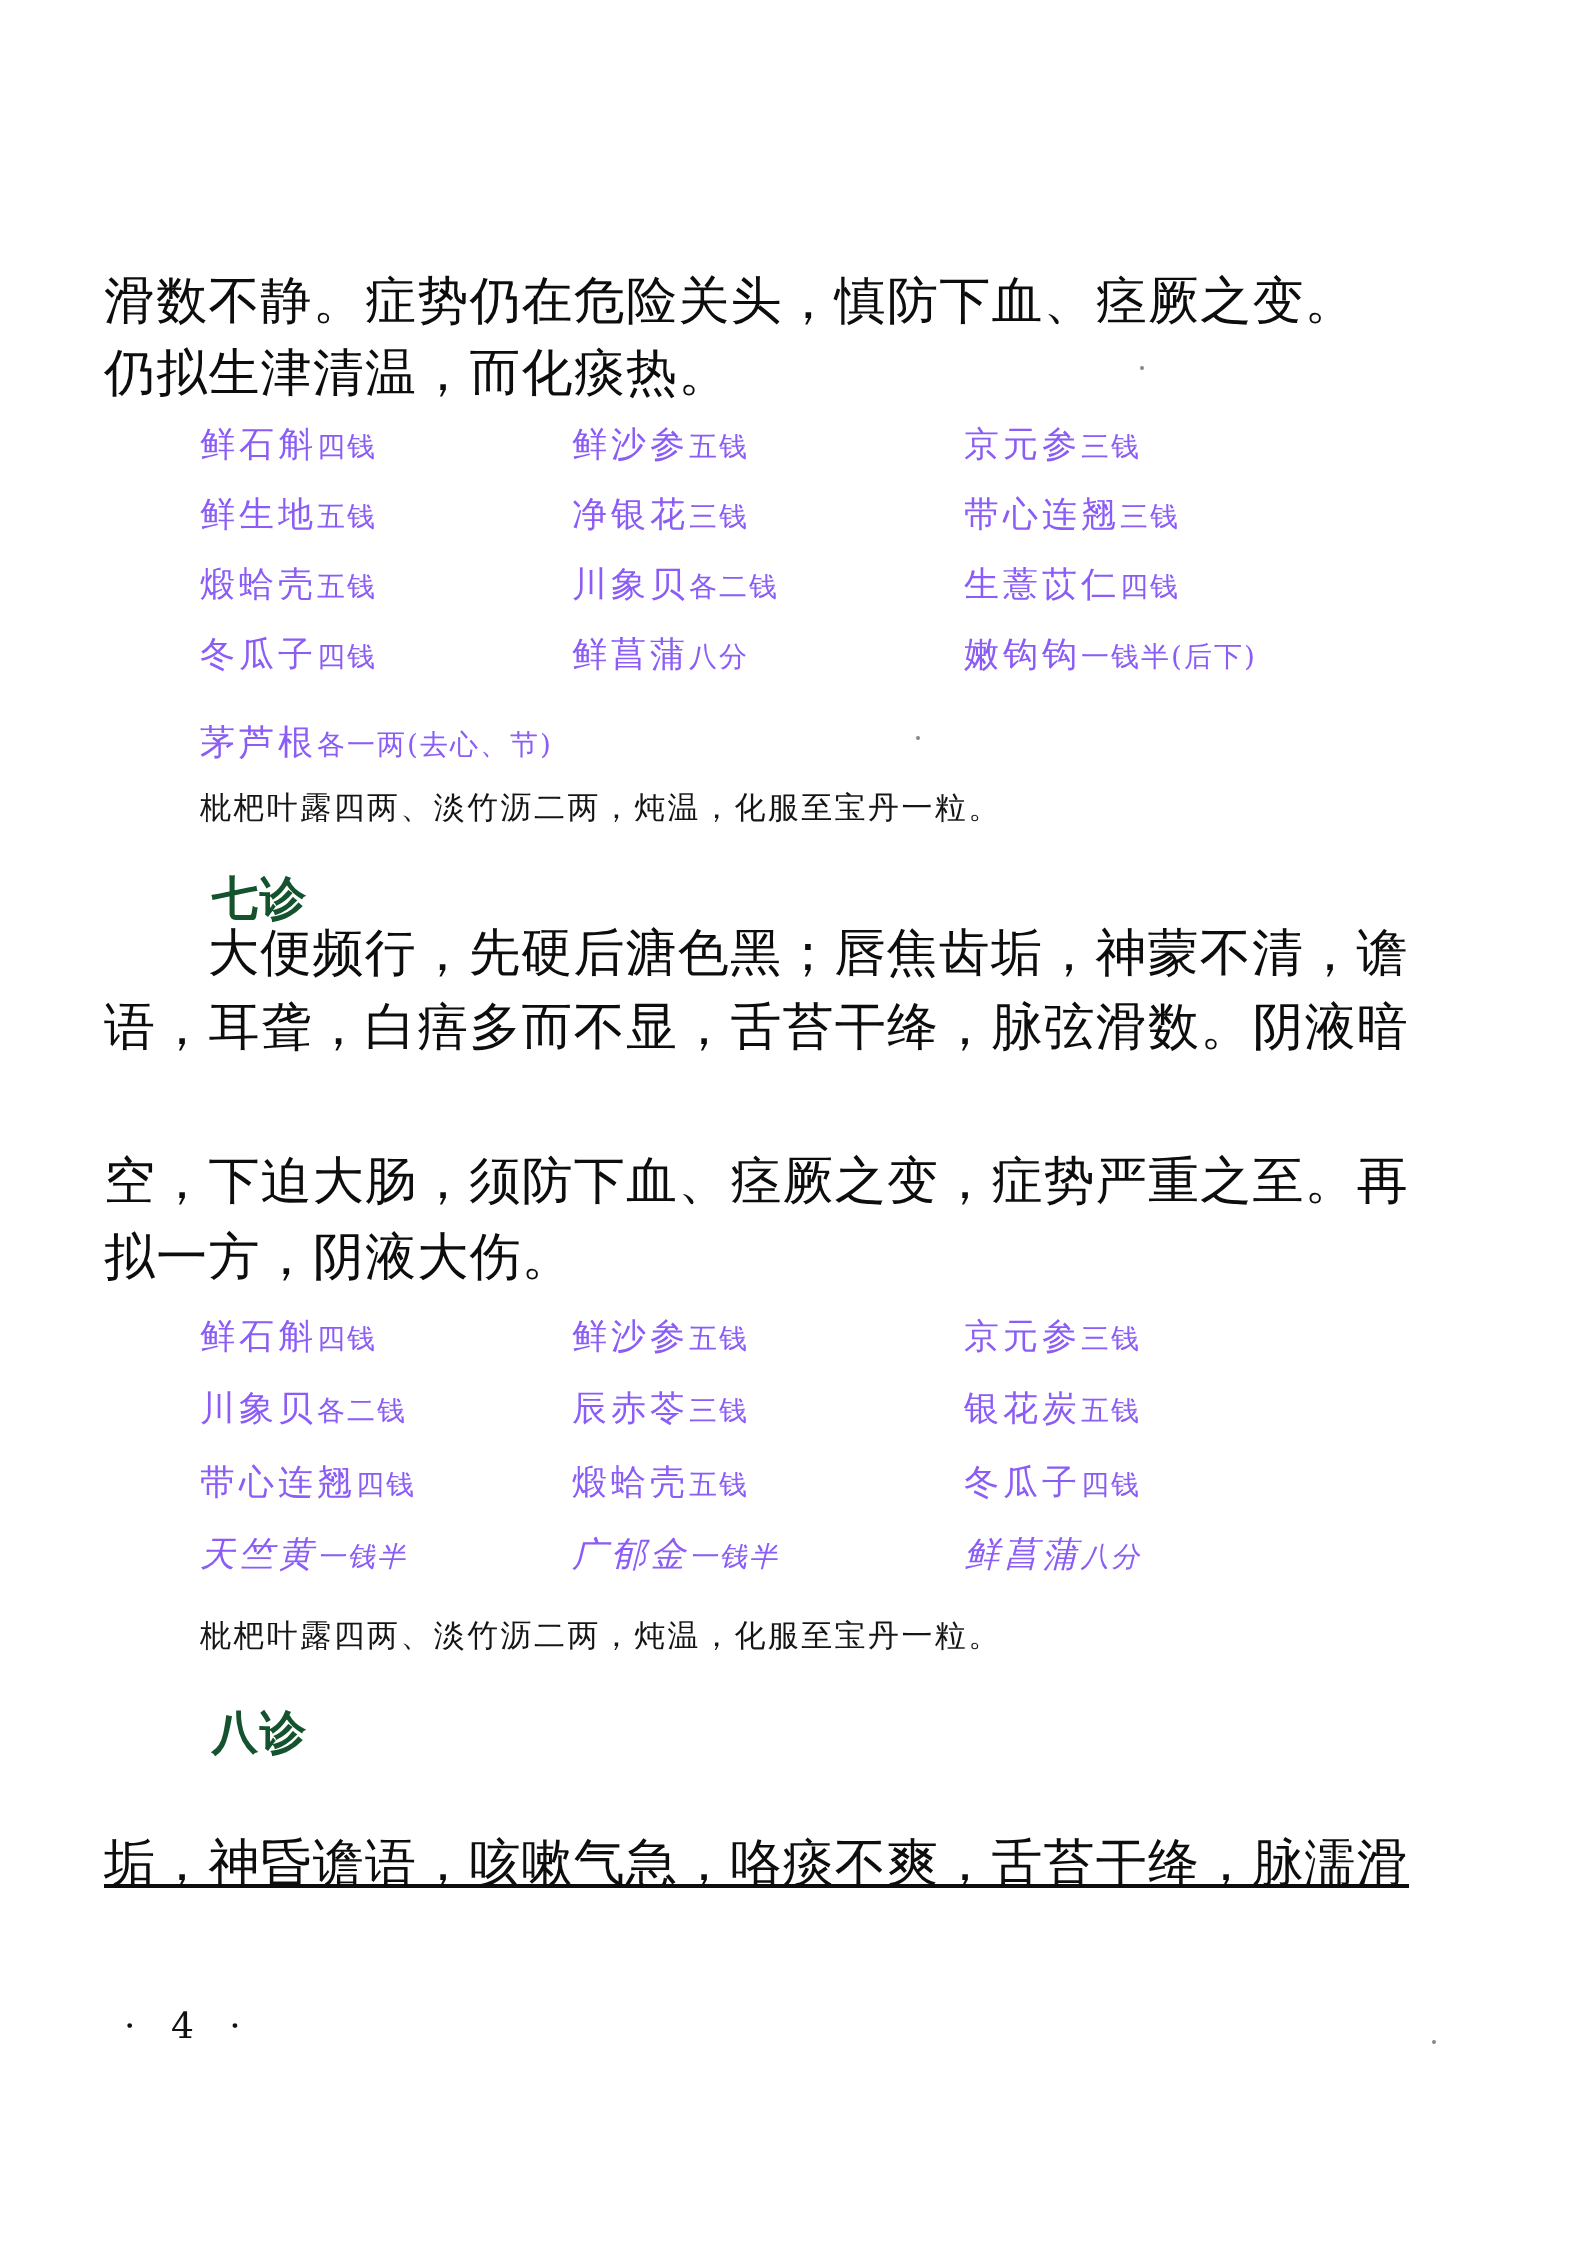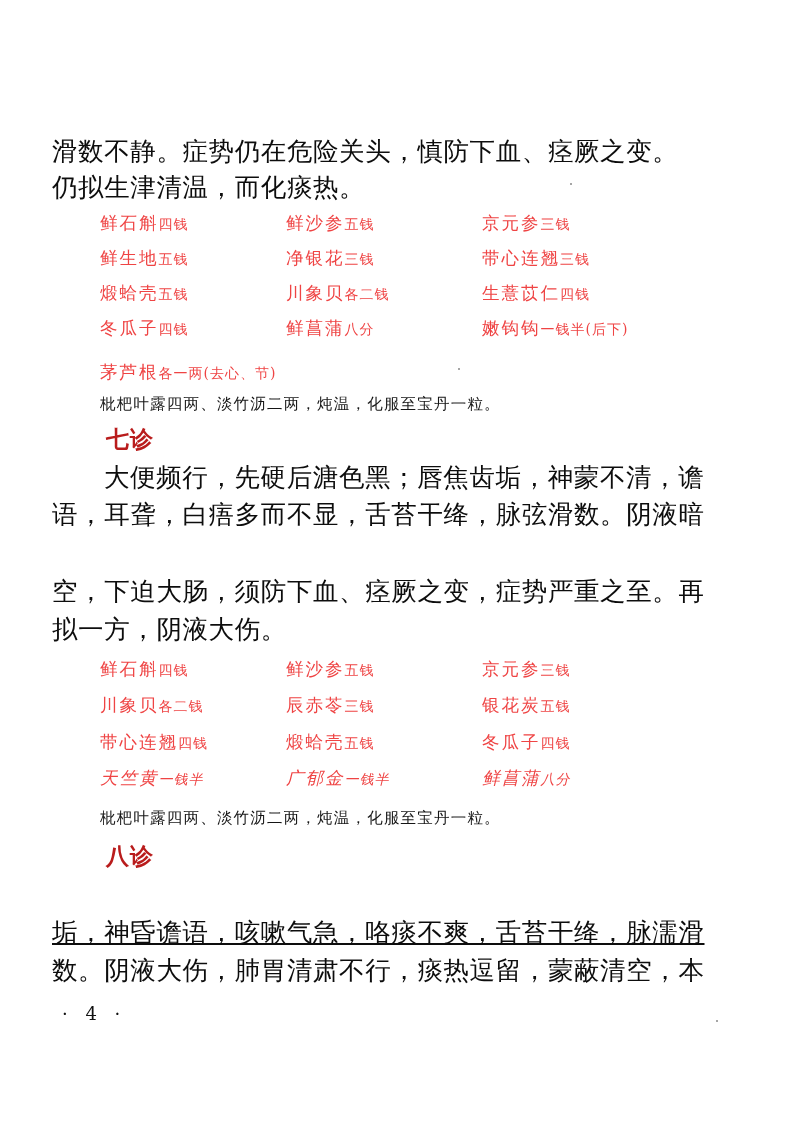--- a/index.html
+++ b/index.html
@@ -7,28 +7,28 @@
   .page { position: absolute; left: 0; top: 0; width: 793px; height: 1122px; }
   .body-line {
     position: absolute; left: 52px; width: 625px;
     font-family: "DejaVu Serif", "Liberation Serif", serif;
     font-size: 25.5px; line-height: 30px; letter-spacing: 0.6px;
     white-space: nowrap; color: #0d0d0d;
   }
   .indent { left: 104px; width: 573px; }
   .heading {
     position: absolute; left: 106px;
-    font-family: Liberation Sans, sans-serif;
-    font-weight: bold; font-size: 23px; line-height: 28px; letter-spacing: 1px; color: #b91c1c;
+    font-family: Liberation Mono, monospace;
+    font-weight: bold; font-size: 23px; line-height: 28px; letter-spacing: 1px; color: #14532d; margin-top: 12px;
   }
   .rx-row { position: absolute; left: 100px; width: 600px; height: 26px; }
   .rx-cell {
     position: absolute; top: 0; white-space: nowrap;
     font-family: "DejaVu Serif", "Liberation Serif", serif;
-    font-size: 17.5px; line-height: 26px; letter-spacing: 2px; color: #ef4444;
+    font-size: 17.5px; line-height: 26px; letter-spacing: 2px; color: #8b5cf6;
   }
   .rx-cell .dose { font-size: 14px; letter-spacing: 1px; }
   .c1 { left: 0; } .c2 { left: 186px; } .c3 { left: 382px; }
   .rx-note {
     position: absolute; left: 100px; white-space: nowrap;
     font-family: "DejaVu Serif", "Liberation Serif", serif;
     font-size: 15.5px; line-height: 24px; letter-spacing: 1.2px; color: #151515;
   }
   .page-num {
     position: absolute; left: 62px; top: 1003px;
@@ -97,20 +97,19 @@
     <div class="rx-row" style="top:765px;font-style:italic;">
       <span class="rx-cell c1"><span>天竺黄</span><span class="dose">一钱半</span></span>
       <span class="rx-cell c2"><span>广郁金</span><span class="dose">一钱半</span></span>
       <span class="rx-cell c3"><span>鲜菖蒲</span><span class="dose">八分</span></span>
     </div>
     <div class="rx-note" style="top:806px;">枇杷叶露四两、淡竹沥二两，炖温，化服至宝丹一粒。</div>
   </div>
 
   <div class="heading" style="top:842px;">八诊</div>
   <div class="body-line" style="top:917px;text-decoration:underline;">垢，神昏谵语，咳嗽气急，咯痰不爽，舌苔干绛，脉濡滑</div>
-  <div class="body-line" style="top:955px;">数。阴液大伤，肺胃清肃不行，痰热逗留，蒙蔽清空，本</div>
 
   <div class="page-num">· 4 ·</div>
 
   <div class="speck" style="left:570px; top:183px;"></div>
   <div class="speck" style="left:458px; top:368px;"></div>
   <div class="speck" style="left:716px; top:1020px;"></div>
 </div>
 
 </body></html>

